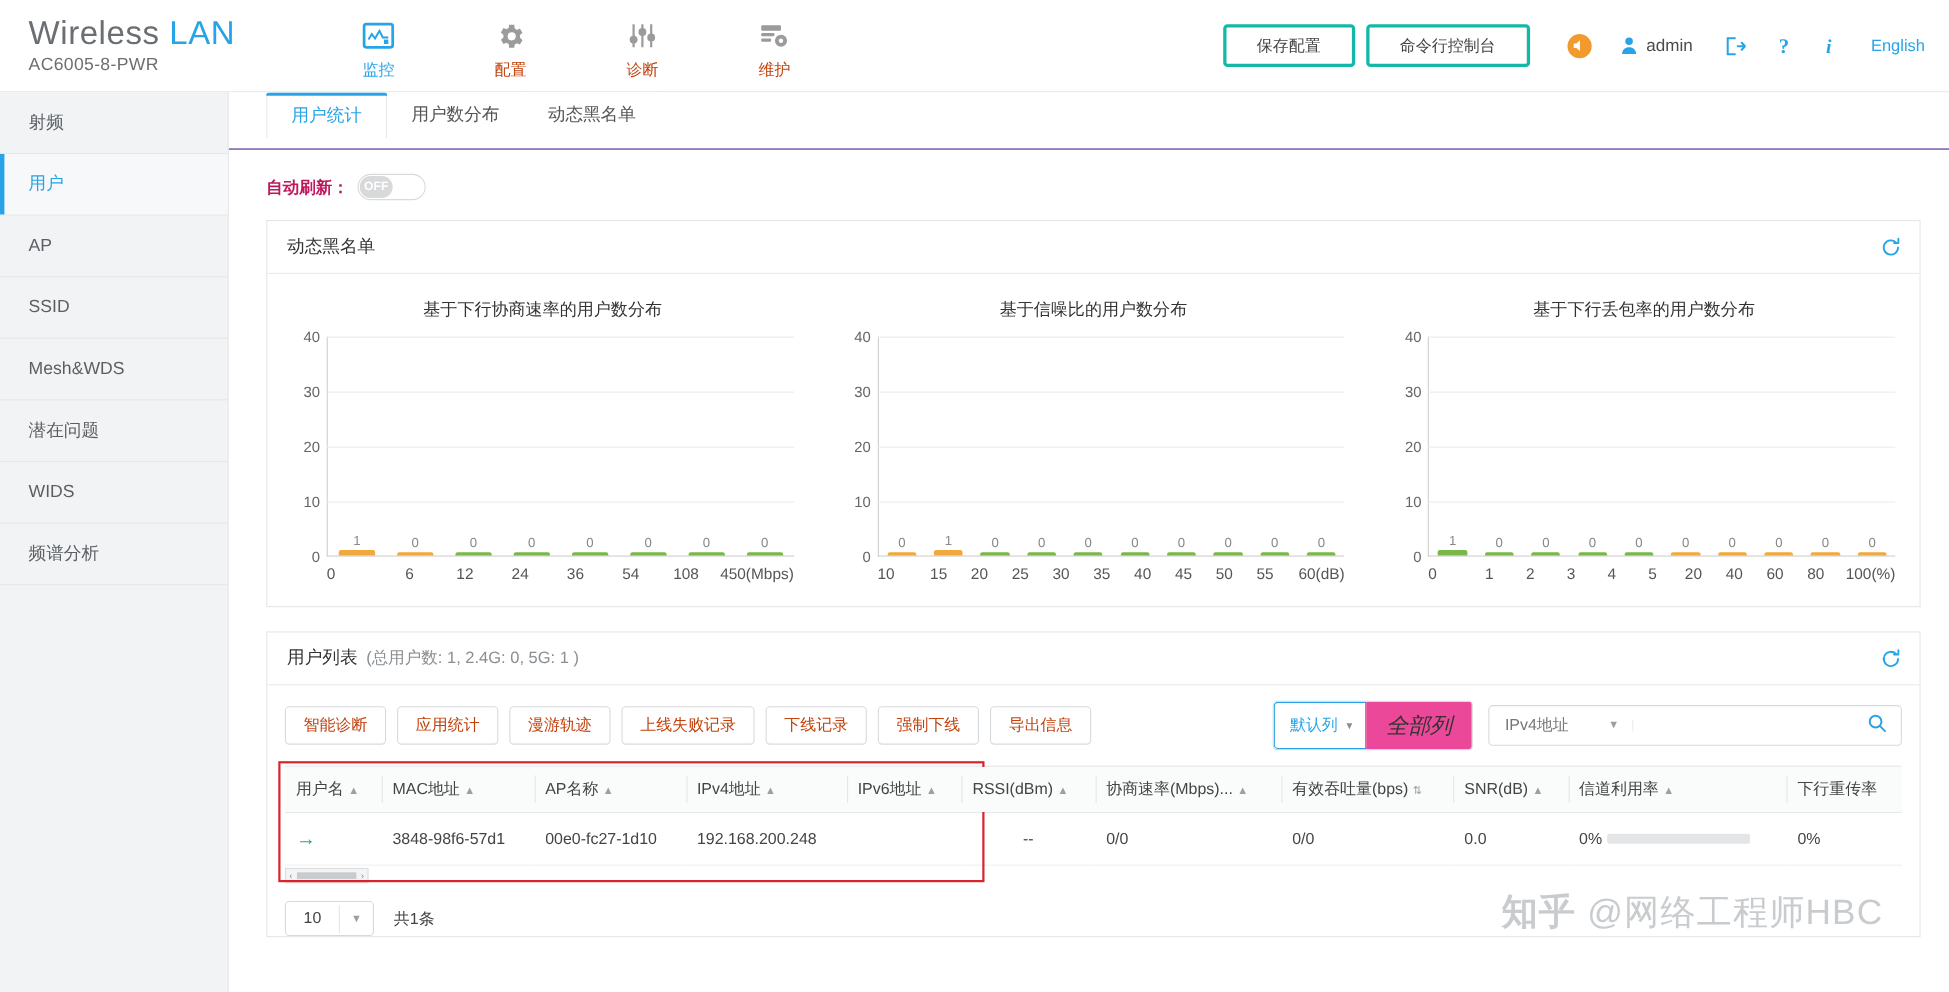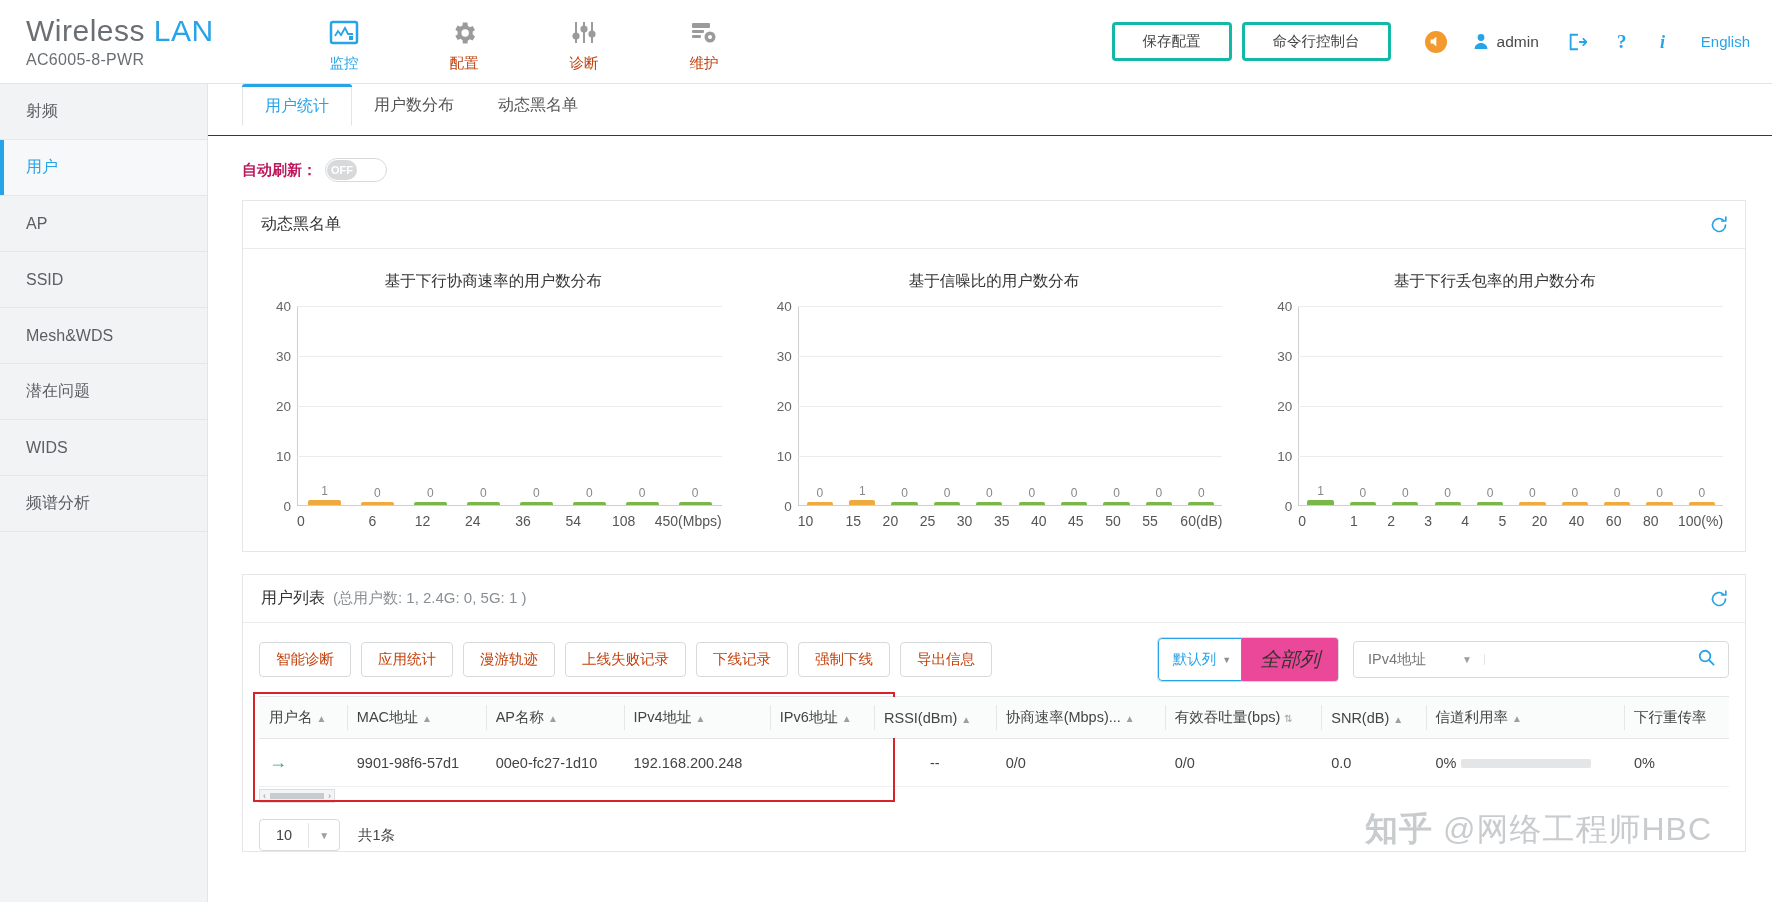--- a/index.html
+++ b/index.html
@@ -578,21 +578,21 @@
               <th><span>协商速率(Mbps)...</span><span class="sortc">▲</span></th>
               <th><span>有效吞吐量(bps)</span><span class="sortc">⇅</span></th>
               <th><span>SNR(dB)</span><span class="sortc">▲</span></th>
               <th><span>信道利用率</span><span class="sortc">▲</span></th>
               <th><span>下行重传率</span></th>
             </tr>
           </thead>
           <tbody>
             <tr>
               <td><span class="arrow-green">→</span></td>
-              <td>9901-98f6-57d1</td>
+              <td>3848-98f6-57d1</td>
               <td>00e0-fc27-1d10</td>
               <td>192.168.200.248</td>
               <td></td>
               <td style="text-align:center;">--</td>
               <td>0/0</td>
               <td>0/0</td>
               <td>0.0</td>
               <td>
                 <span>0%</span>
                 <span class="meter"></span>

